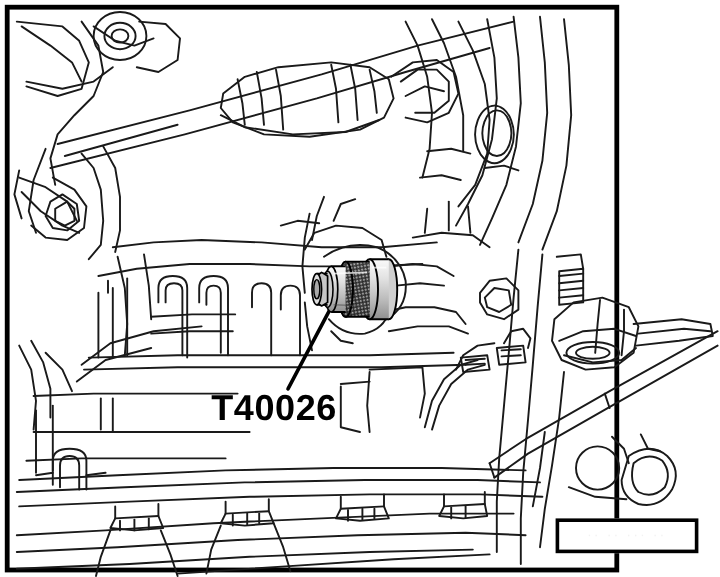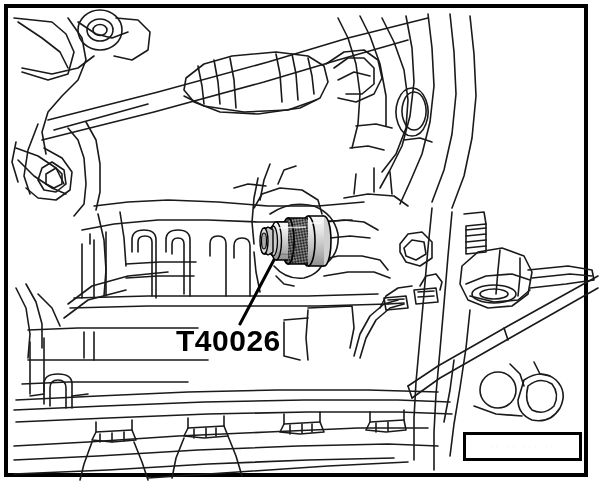--- a/index.html
+++ b/index.html
@@ -10,21 +10,21 @@
   #figure{
     position:relative;
     width:600px;height:481px;
     background:#ffffff;
     box-sizing:border-box;
   }
   
   #frame{
     position:absolute;
     left:4px;top:4px;
-    width:584px;height:473px;
+    width:512px;height:473px;
     box-sizing:border-box;
     border:4px solid #000000;
     background:#ffffff;
   }
   #art{
     position:absolute;
     left:0;top:0;
     width:592px;height:473px;
   }
   #art svg{display:block;width:100%;height:100%;}

